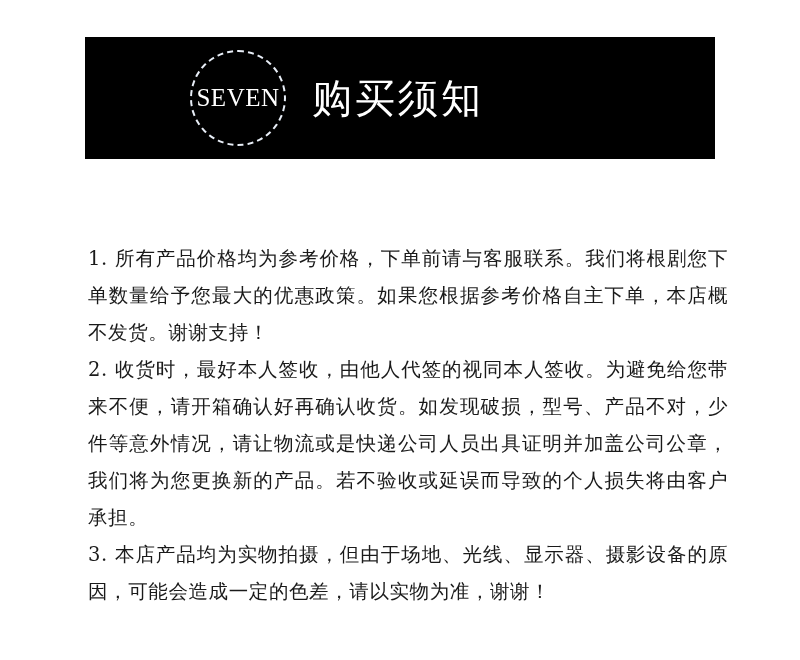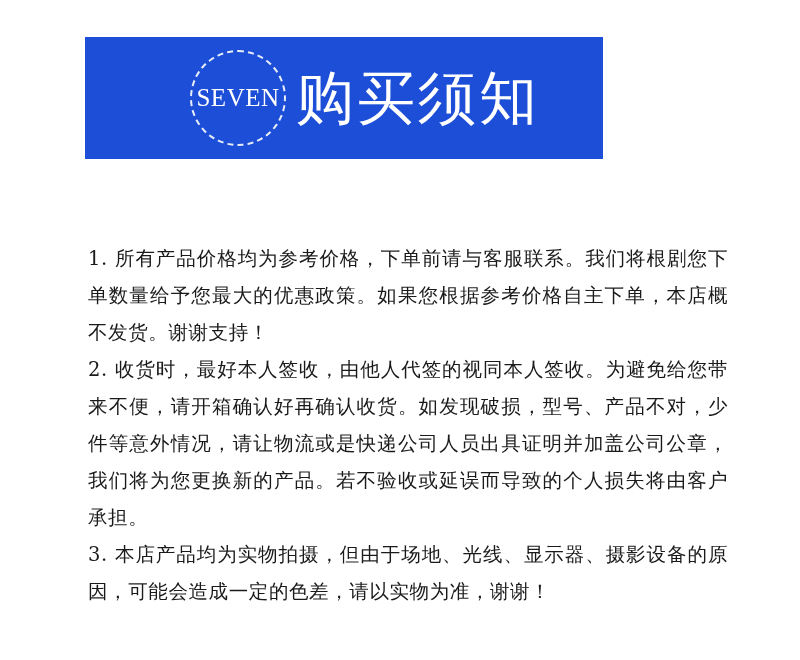--- a/index.html
+++ b/index.html
@@ -18,23 +18,23 @@
     width: 800px;
     height: 660px;
     background: #ffffff;
   }
 
   
   .banner {
     position: absolute;
     left: 85px;
     top: 37px;
-    width: 518px;
+    width: 630px;
     height: 122px;
-    background: #1d4ed8;
+    background: #000000;
     display: flex;
     align-items: center;
   }
   .banner-inner {
     display: flex;
     align-items: center;
     margin-left: 105px;
   }
   .logo-circle {
     width: 92px;
@@ -49,22 +49,22 @@
   .logo-text {
     color: #ffffff;
     font-family: "Liberation Serif", "DejaVu Serif", serif;
     font-size: 25px;
     letter-spacing: 0.5px;
     white-space: nowrap;
   }
   .banner-title {
     color: #ffffff;
     font-family: "DejaVu Serif", "Liberation Serif", serif;
-    font-size: 58px;
-    margin-left: 10px;
+    font-size: 40px;
+    margin-left: 26px;
     letter-spacing: 3px;
     white-space: nowrap;
     line-height: 1;
   }
 
   
   .notes {
     position: absolute;
     left: 88px;
     top: 240px;

